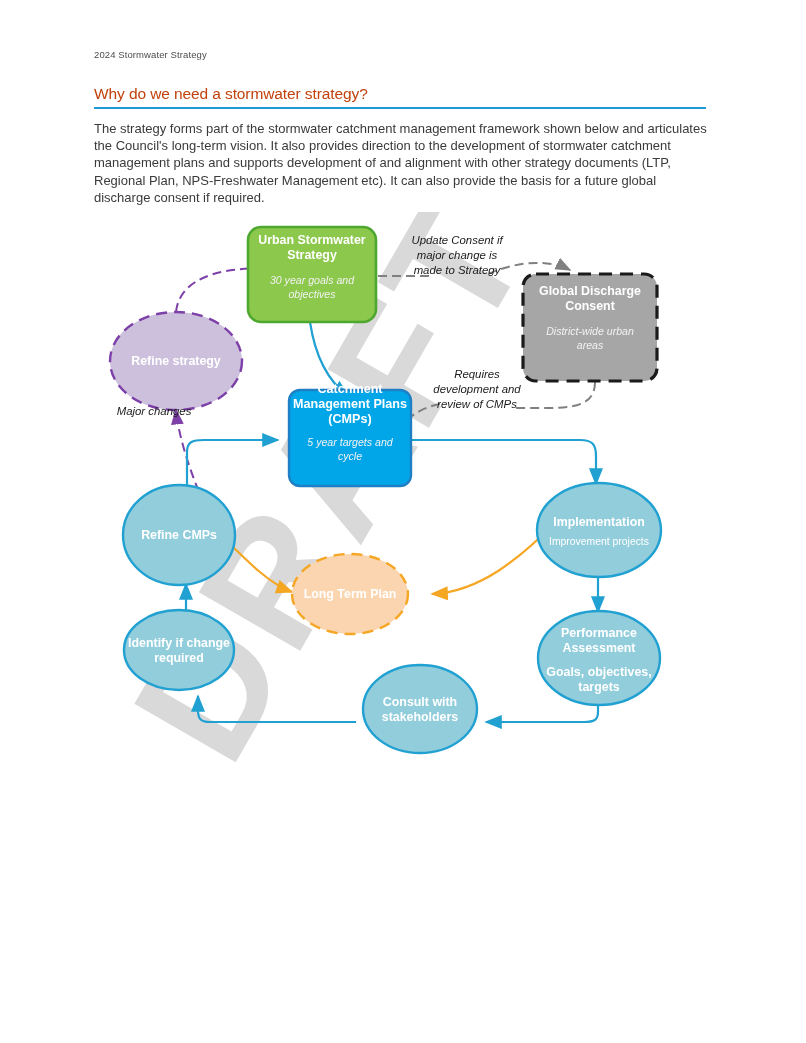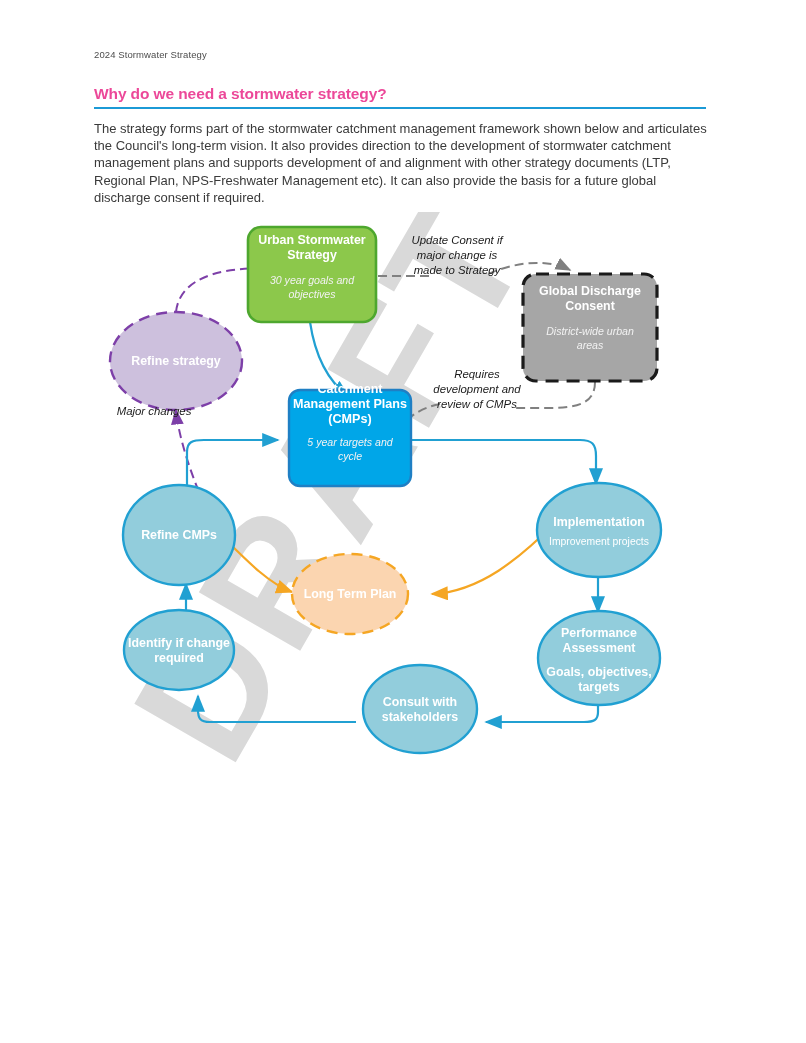--- a/index.html
+++ b/index.html
@@ -27,22 +27,22 @@
     top: 49px;
     font-size: 9.5px;
     color: #4d4d4d;
     letter-spacing: 0.1px;
   }
   .section-heading {
     position: absolute;
     left: 94px;
     top: 85px;
     font-size: 15.5px;
-    font-weight: bold;
-    color: #ec4899;
+    font-weight: normal;
+    color: #c2410c;
     letter-spacing: -0.1px;
   }
   .heading-rule {
     position: absolute;
     left: 94px;
     top: 107px;
     width: 612px;
     height: 2.2px;
     background: #1b9ad6;
   }

